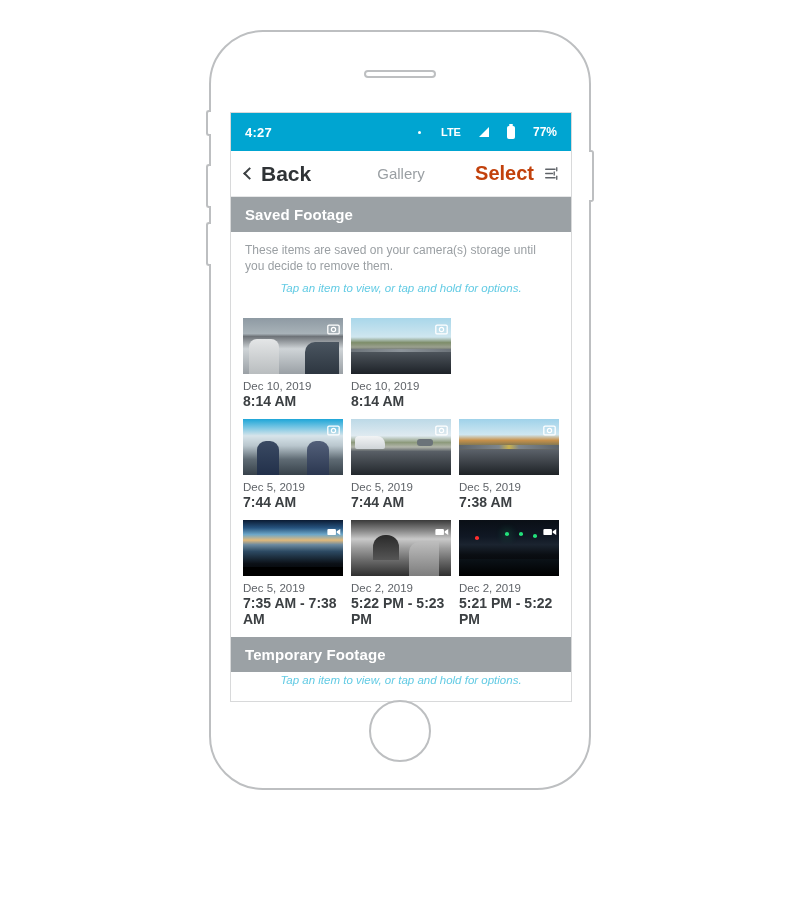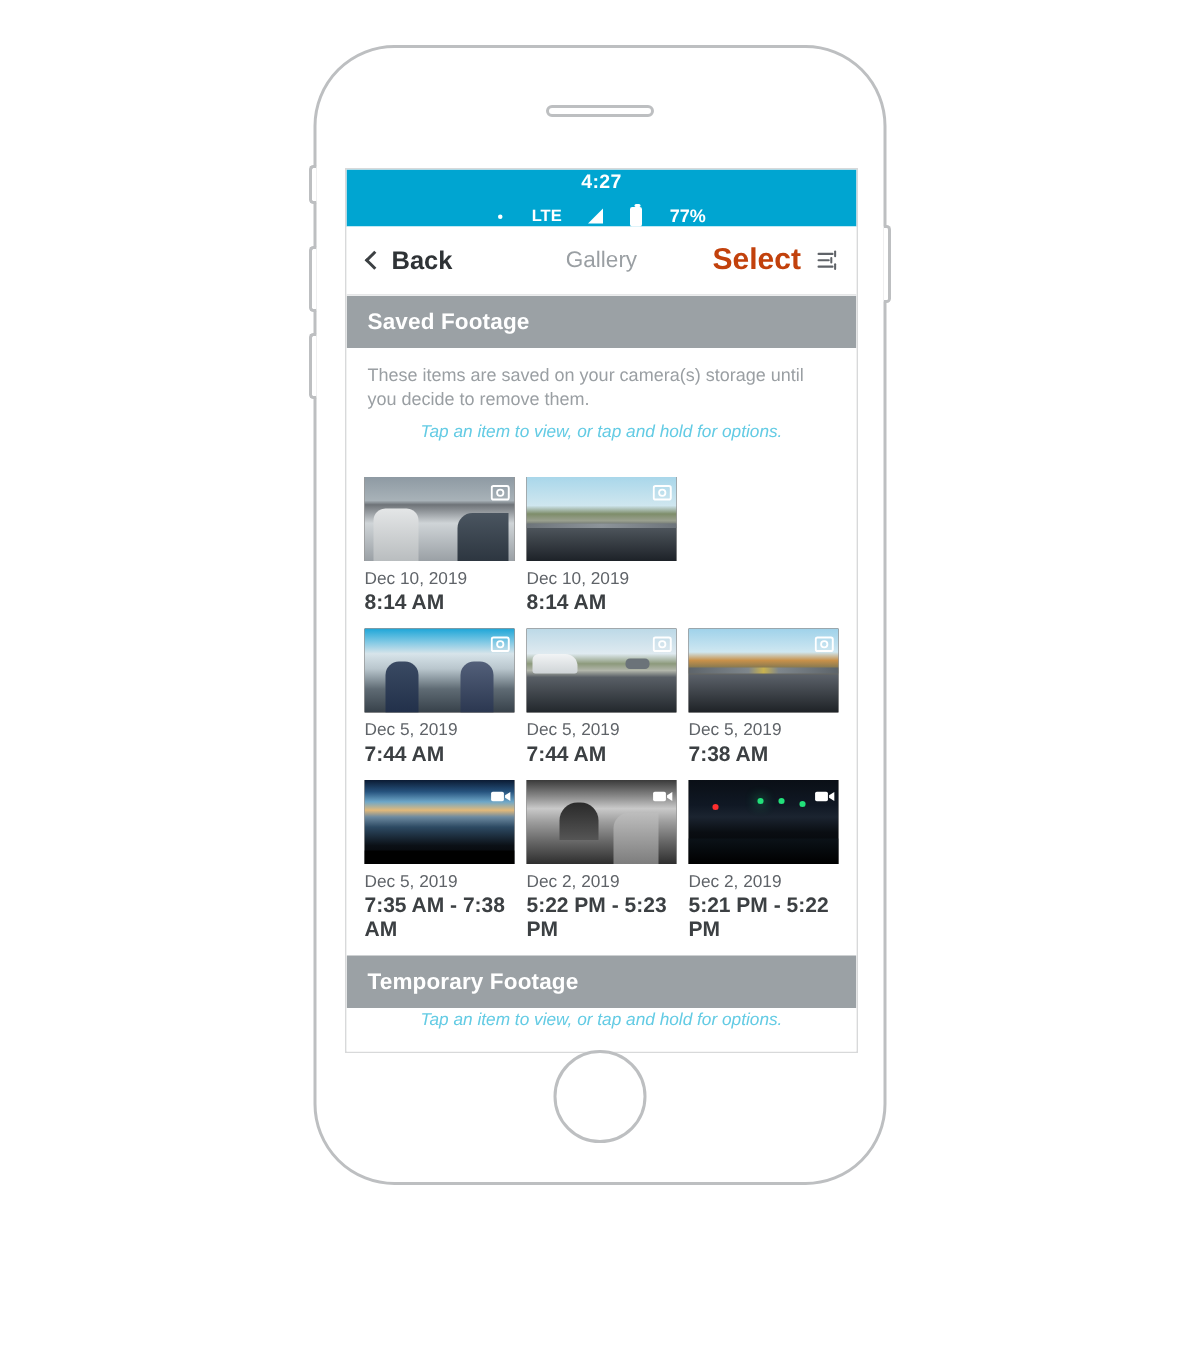--- a/index.html
+++ b/index.html
@@ -64,21 +64,20 @@
   }
 
   
   #status-bar {
     height: 38px;
     background: #00a5d1;
     display: flex; align-items: center;
     justify-content: space-between;
     padding: 0 14px;
     color: #ffffff;
-    flex-direction: column;
   }
   #status-time { font-size: 13px; font-weight: bold; letter-spacing: .2px; }
   #status-right { display: flex; align-items: center; gap: 18px; font-size: 11px; font-weight: bold; }
   .dot-ind { width: 3px; height: 3px; border-radius: 50%; background: #fff; display: inline-block; margin-right: 2px; }
   .sig-tri { width: 0; height: 0; border-left: 10px solid transparent; border-bottom: 10px solid #ffffff; display: inline-block; }
   .bat {
     width: 8px; height: 13px; border: 1.5px solid #fff; border-radius: 1.5px;
     position: relative; display: inline-block; background: #fff;
   }
   .bat:before { content:""; position:absolute; left:1.5px; top:-3px; width:4px; height:2px; background:#fff; border-radius:1px; }
@@ -93,21 +92,21 @@
     border-bottom: 1px solid #e6e7e8;
     position: relative;
   }
   #back-group { display: flex; align-items: center; gap: 7px; cursor: pointer; }
   .chev-left {
     width: 9px; height: 9px;
     border-left: 2.2px solid #3c4043;
     border-bottom: 2.2px solid #3c4043;
     transform: rotate(45deg);
   }
-  #back-label { font-size: 17px; font-weight: bold; color: #2f3336; }
+  #back-label { font-size: 21px; font-weight: bold; color: #2f3336; }
   #nav-title {
     position: absolute; left: 0; right: 0; text-align: center;
     font-size: 15px; color: #9a9fa3; pointer-events: none;
   }
   #nav-right { margin-left: auto; display: flex; align-items: center; gap: 10px; z-index: 2; }
   #select-label { font-size: 20px; font-weight: bold; color: #c2410c; cursor: pointer; }
   #filter-icon { width: 17px; height: 17px; }
 
   
   #scroll-body { height: 506px; overflow: hidden; background: #fff; }

